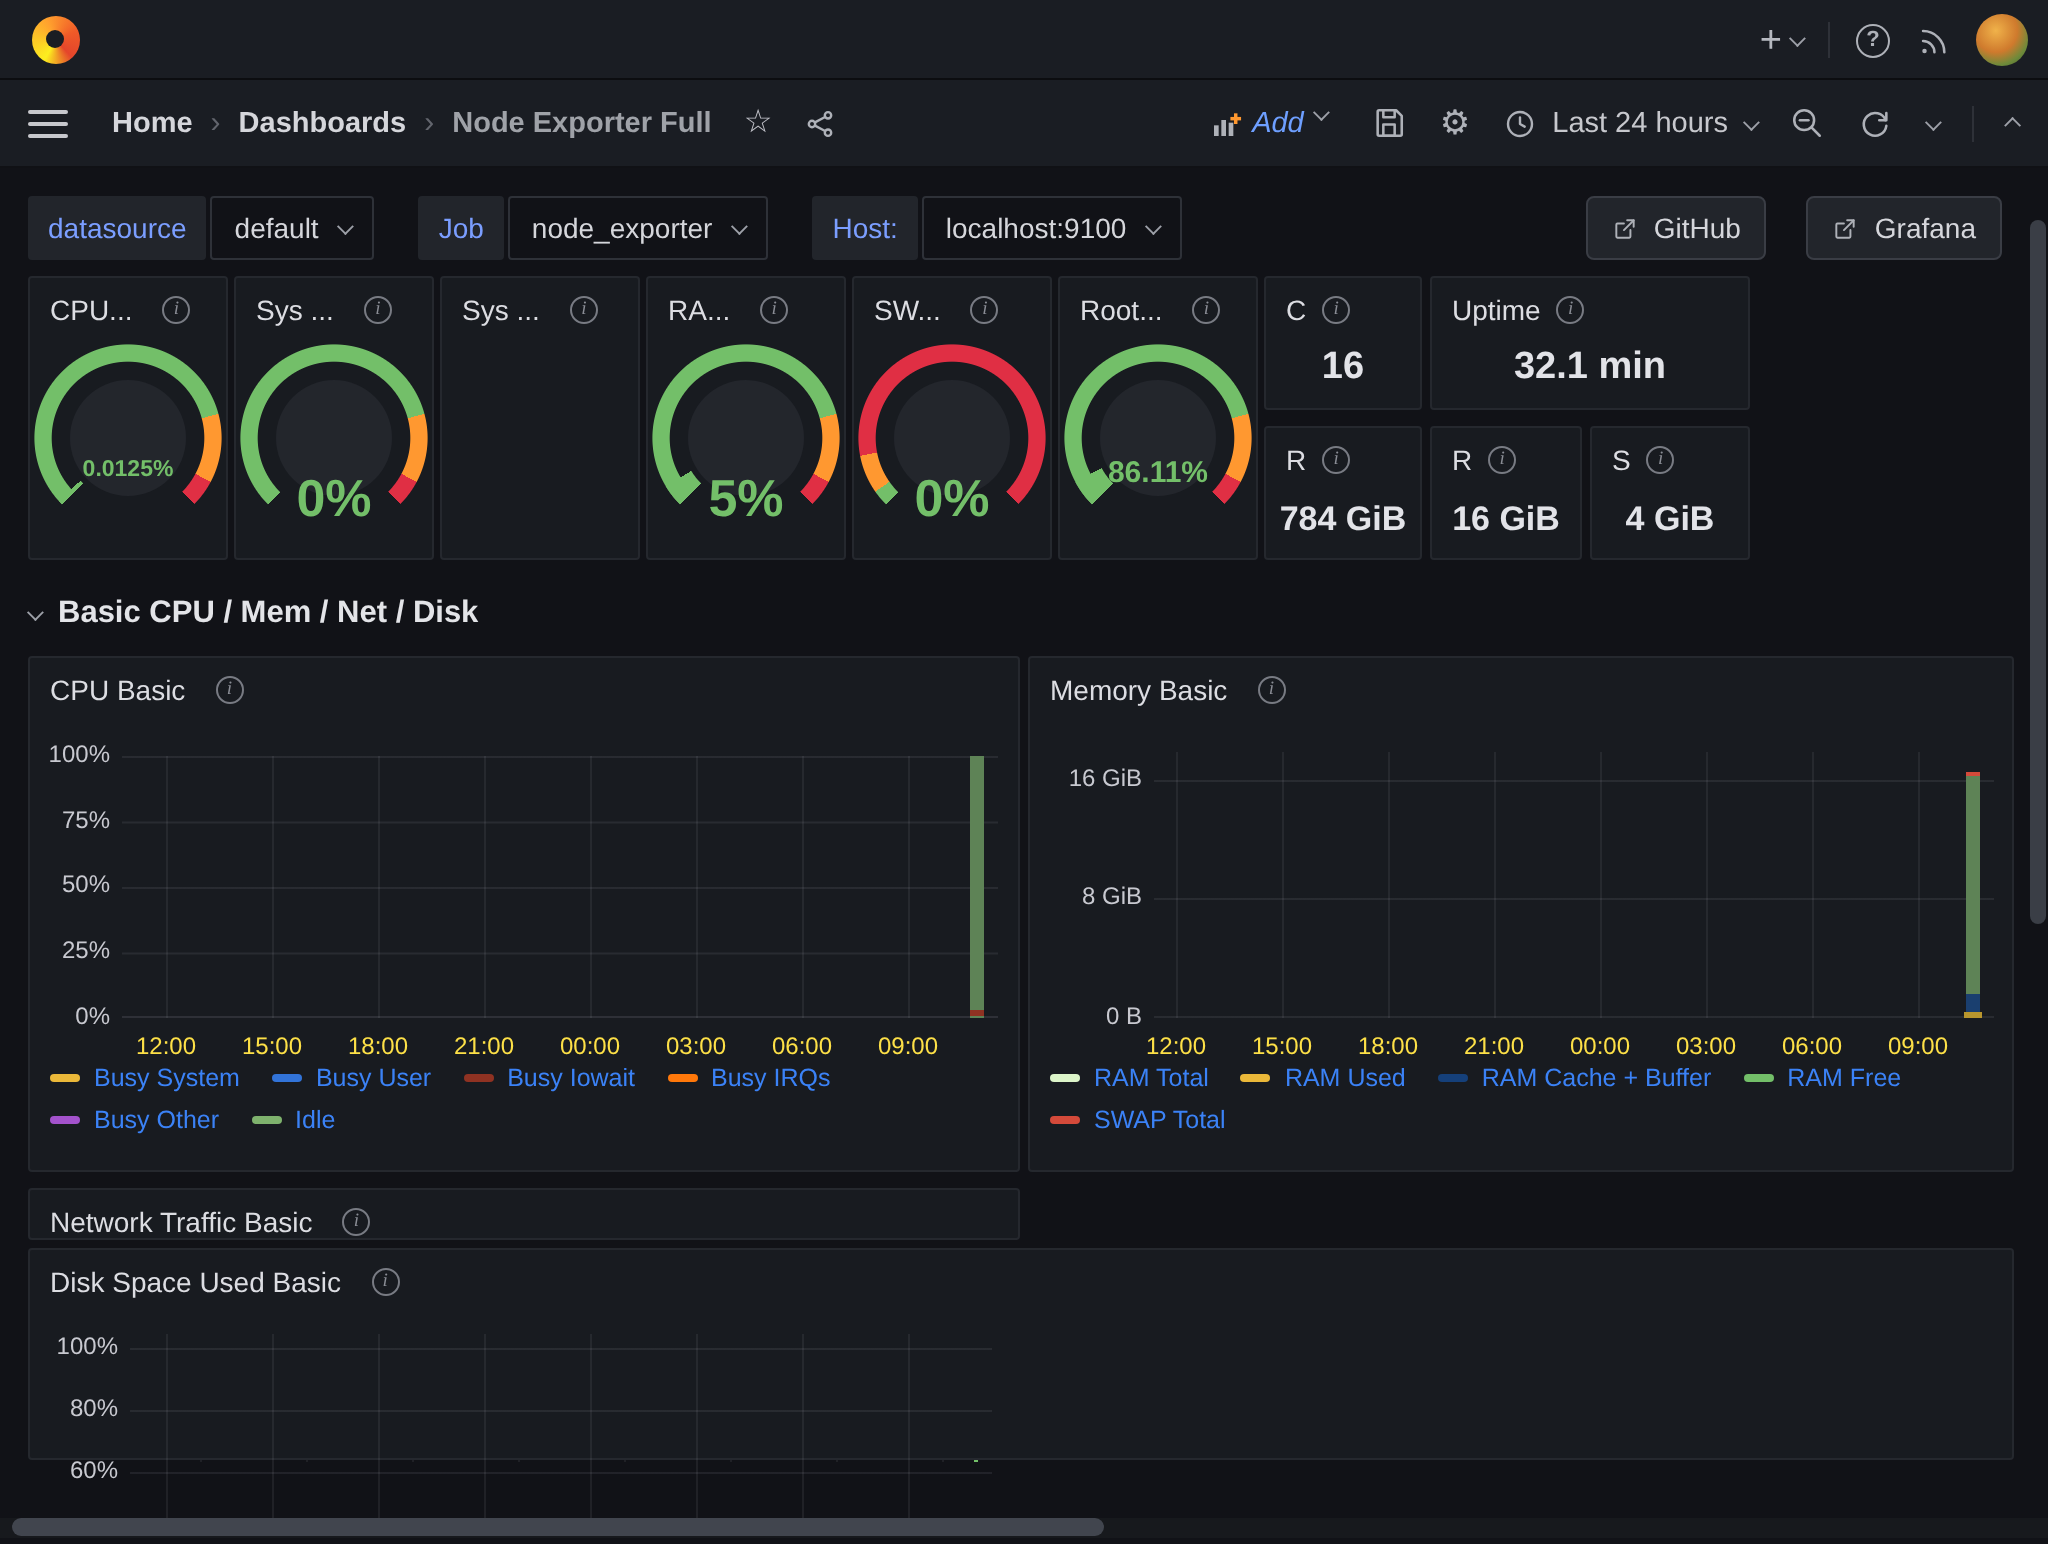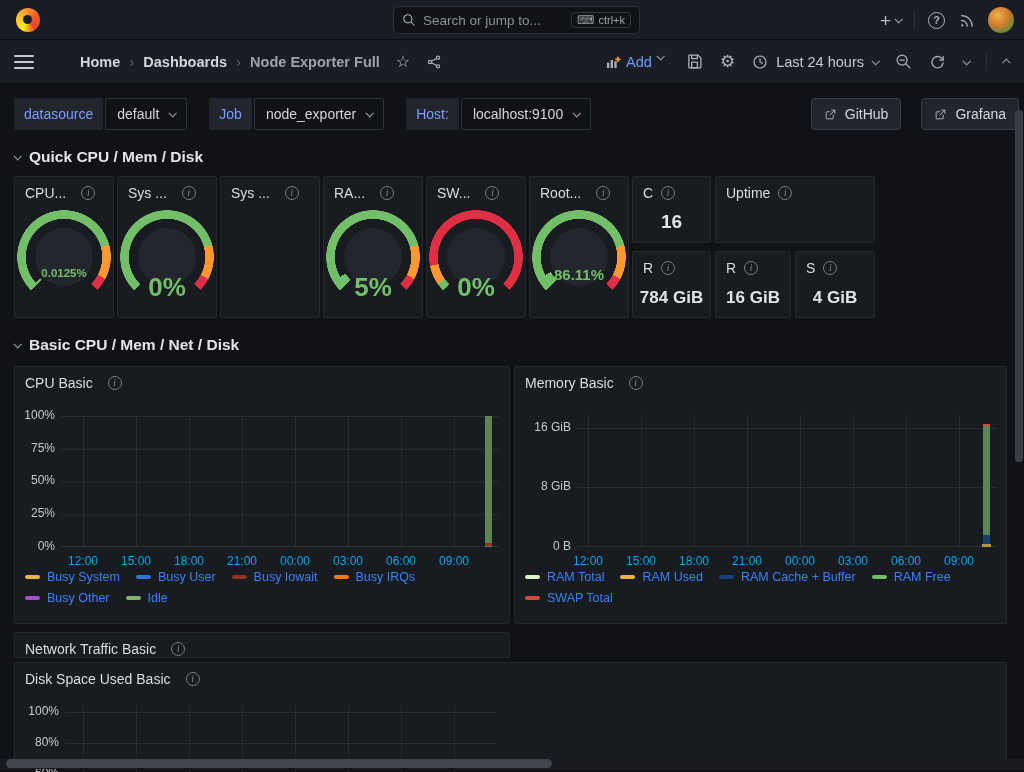--- a/index.html
+++ b/index.html
@@ -19,38 +19,38 @@
   .iconbtn { display:flex; align-items:center; gap:4px; color:#aeb1b8; cursor:pointer; }
   .plus { font-size:19px; line-height:1; color:#b6b9c0; }
   .vdiv { width:1px; height:18px; background:#2e3138; }
   .qcircle { width:17px; height:17px; border:1.5px solid #aeb1b8; border-radius:50%; font-size:11px; display:flex; align-items:center; justify-content:center; color:#aeb1b8; font-weight:700; }
   .avatar { width:26px; height:26px; border-radius:50%; background:radial-gradient(circle at 38% 32%, #f0b24a, #cf7a2d 45%, #6d8a3a 72%, #46552b); }
 
   
   .toolbar { position:relative; height:44px; background:#1a1d23; display:flex; align-items:center; padding:0 14px; border-bottom:1px solid #101115; }
   .burger { width:20px; display:flex; flex-direction:column; gap:4px; margin-right:22px; cursor:pointer; }
   .burger i { display:block; height:2px; background:#c7c8cd; border-radius:1px; }
-  .crumbs { display:flex; align-items:center; gap:9px; font-size:14.5px;margin-left:24px; }
+  .crumbs { display:flex; align-items:center; gap:9px; font-size:14.5px; }
   .crumb { color:#d5d6db; font-weight:600; cursor:pointer; }
   .crumb.current { color:#9fa2a8; font-weight:700; }
   .sep { color:#62656d; font-size:15px; }
   .crumb-icons { display:flex; align-items:center; gap:16px; margin-left:16px; }
   .star { font-size:16px; color:#c0c1c8; cursor:pointer; line-height:1; }
   .tb-right { margin-left:auto; display:flex; align-items:center; gap:17px; }
-  .addwrap { display:flex; align-items:flex-start; gap:5px; cursor:pointer; margin-right:6px; }
+  .addwrap { display:flex; align-items:flex-start; gap:5px; cursor:pointer; margin-right:6px;font-style:italic; }
   .addlabel { color:#6e9fff; font-size:14.5px; font-weight:500; }
   .chev { display:inline-block; width:6px; height:6px; border-right:1.7px solid #9da0a8; border-bottom:1.7px solid #9da0a8; transform:rotate(45deg) translateY(-1px); }
   .chev.up { transform:rotate(-135deg) translateY(-1px); }
   .timewrap { display:flex; align-items:center; gap:8px; cursor:pointer; }
   .timelabel { color:#c7c8cd; font-size:14.5px; }
   svg.ic { stroke:#aeb1b8; fill:none; stroke-width:1.8; stroke-linecap:round; stroke-linejoin:round; }
   .gearchar { font-size:17px; color:#aeb1b8; line-height:1; cursor:pointer; }
 
   
-  .filters { display:flex; align-items:center; margin:14px 5px 0 14px; gap:22px; }
+  .filters { display:flex; align-items:center; margin:14px 23px 0 14px; gap:22px; }
   .fgroup { display:flex; gap:2px; }
   .chip-label { height:32px; display:flex; align-items:center; padding:0 10px; background:#22252b; color:#7b9eff; border-radius:2px; font-size:14px; }
   .chip-value { height:32px; display:flex; align-items:center; gap:10px; padding:0 11px; background:#111217; border:1px solid #2e3138; border-radius:2px; color:#d5d6db; font-size:14px; cursor:pointer; }
   .fright { margin-left:auto; display:flex; gap:20px; }
   .linkbtn { height:32px; display:flex; align-items:center; gap:8px; padding:0 12px; background:#22252b; border:1px solid #3a3d45; border-radius:4px; color:#d5d6db; font-size:14px; font-weight:500; cursor:pointer; }
 
   .section-h { display:flex; align-items:center; gap:9px; margin:16px 0 0 14px; height:22px; cursor:pointer; }
   .section-h .title { font-size:15.5px; font-weight:600; color:#e3e4e8; }
   .section-h .chev { border-color:#9da0a8; }
 
@@ -88,21 +88,21 @@
   .chartrow { display:flex; gap:4px; margin:10px 17px 0 14px; height:258px; }
   .chartrow2 { display:flex; gap:4px; margin:8px 17px 0 14px; height:136px;flex-direction:column; }
   .cpanel-l { width:496px; flex:none; }
   .cpanel-r { flex:1; }
   .plot { position:absolute; background-image:linear-gradient(rgba(204,204,220,0.09) 1px, transparent 1px), linear-gradient(90deg, rgba(204,204,220,0.08) 1px, transparent 1px); }
   .cpu-plot { left:46px; top:49px; width:438px; height:131px; background-size:100% 32.75px, 53px 100%; background-position:0 0, 22px 0; border-bottom:1px solid rgba(204,204,220,0.12); }
   .mem-plot { left:62px; top:47px; width:420px; height:133px; background-size:100% 59px, 53px 100%; background-position:0 14px, 11px 0; }
   .net-plot { left:66px; top:50px; width:418px; height:86px; background-size:100% 31px, 53px 100%; background-position:0 28px, 19px 0; }
   .disk-plot { left:50px; top:42px; width:431px; height:94px; background-size:100% 31px, 53px 100%; background-position:0 7px, 18px 0; }
   .ylab { position:absolute; font-size:12px; color:#c8c9d0; text-align:right; }
-  .xlab { position:absolute; font-size:12px; color:#0ea5e9; transform:translateX(-50%); top:187px; }
+  .xlab { position:absolute; font-size:12px; color:#fde047; transform:translateX(-50%); top:187px; }
   .legend { position:absolute; left:10px; display:flex; flex-wrap:wrap; column-gap:16px; row-gap:7px; font-size:12.5px; color:#3b82f6; top:203px; }
   .litem { display:flex; align-items:center; gap:7px; cursor:pointer; }
   .sw { width:15px; height:4px; border-radius:2px; flex:none; }
   .cpu-bar { position:absolute; left:424px; top:0; width:7px; height:131px; background:#5e8356; }
   .cpu-bar-io { position:absolute; left:424px; bottom:0; width:7px; height:3px; background:#8f3222; }
   .mem-bar-red   { position:absolute; left:406px; top:10px;  width:7px; height:2px;   background:#d44a3a; }
   .mem-bar-green { position:absolute; left:406px; top:12px;  width:7px; height:109px; background:#5e8356; }
   .mem-bar-navy  { position:absolute; left:406px; top:121px; width:7px; height:9px;   background:#1a3f6f; }
   .mem-bar-yel   { position:absolute; left:405px; top:130px; width:9px; height:3px;   background:#b8962e; }
   .net-line { position:absolute; left:406px; top:14px; width:2px; height:72px; background:#73bf69; }
@@ -112,31 +112,20 @@
   .hthumb { position:absolute; left:6px; top:0; width:546px; height:9px; border-radius:5px; background:#41454e; cursor:pointer; }
   .vthumb { position:absolute; right:1px; top:110px; width:8px; height:352px; border-radius:4px; background:#3a3e46; z-index:40; cursor:pointer; }
 </style>
 </head>
 <body>
 
 <div id="app">
 
   <header class="topnav">
     <div class="logo"></div>
-    <div class="searchbox">
-      <svg class="ic" width="14" height="14" viewBox="0 0 24 24">
-          <circle cx="10" cy="10" r="7"></circle>
-          <line x1="15.5" y1="15.5" x2="21" y2="21"></line>
-        </svg>
-      <span class="ph">Search or jump to...</span>
-      <span class="kbd">
-        <span class="kicon">⌨</span>
-        <span>ctrl+k</span>
-      </span>
-    </div>
     <div class="nav-right">
       <span class="iconbtn">
           <span class="plus">+</span>
           <span class="chev"></span>
         </span>
       <span class="vdiv"></span>
       <span class="qcircle">?</span>
       <svg class="ic" width="17" height="17" viewBox="0 0 24 24">
           <path d="M5 12a8 8 0 0 1 8 8"></path>
           <path d="M5 5a15 15 0 0 1 15 15"></path>
@@ -247,24 +236,20 @@
         <svg class="ic" width="13" height="13" viewBox="0 0 24 24">
             <path d="M14 4h6v6"></path>
             <path d="M20 4l-9 9"></path>
             <path d="M17 13v6a1 1 0 0 1-1 1H5a1 1 0 0 1-1-1V8a1 1 0 0 1 1-1h6"></path>
           </svg>
         <span>Grafana</span>
       </span>
     </div>
   </div>
 
-  <div class="section-h">
-    <span class="chev"></span>
-    <span class="title">Quick CPU / Mem / Disk</span>
-  </div>
 
   <div class="gauges">
     <div class="panel gpanel">
       <div class="phead">
           <span class="ptitle">CPU...</span>
           <span class="info">i</span>
         </div>
       <div class="gauge">
           <div class="ring arc-normal"></div>
           <div class="hub"></div>
@@ -332,20 +317,21 @@
               <span class="ptitle">C</span>
               <span class="info">i</span>
             </div>
           <div class="sval">16</div>
         </div>
         <div class="panel sp-up">
           <div class="phead tight">
               <span class="ptitle">Uptime</span>
               <span class="info">i</span>
             </div>
+          <div class="sval">32.1 min</div>
         </div>
       </div>
       <div class="srow">
         <div class="panel sp-r1">
           <div class="phead tight">
               <span class="ptitle">R</span>
               <span class="info">i</span>
             </div>
           <div class="sval sm">784 GiB</div>
         </div>

